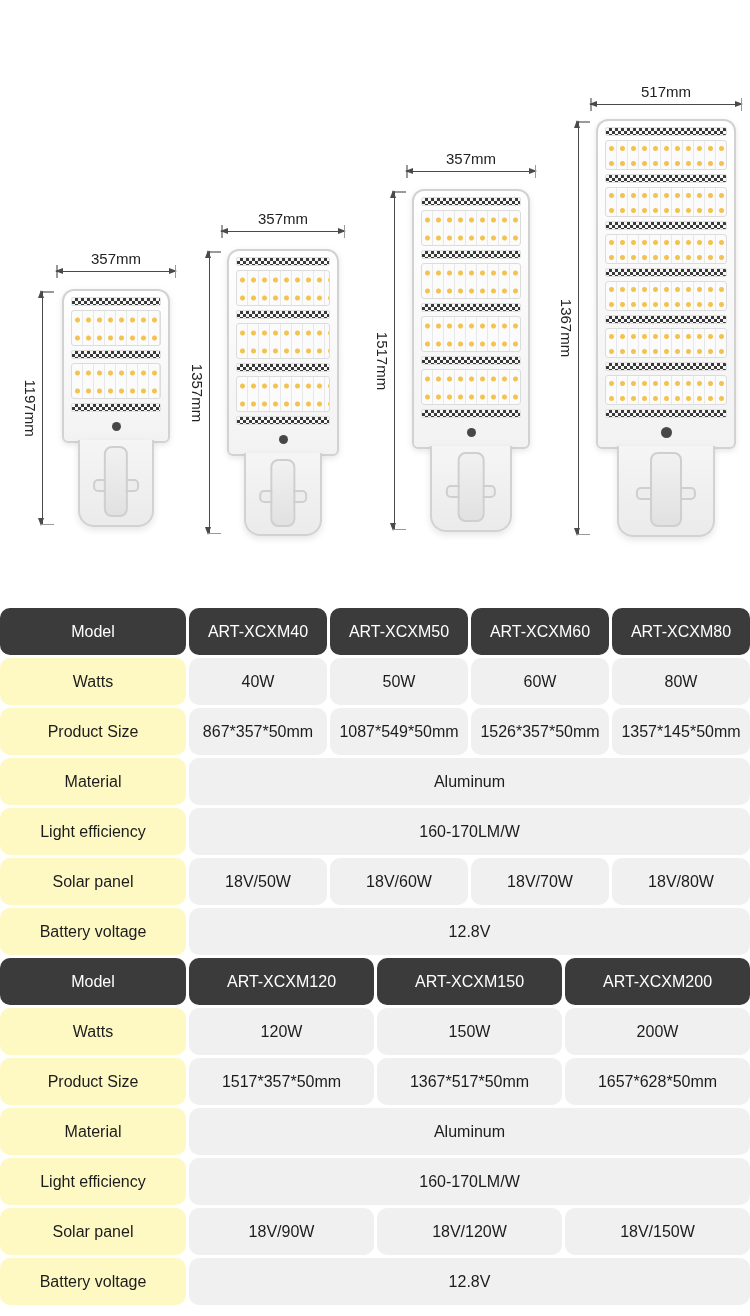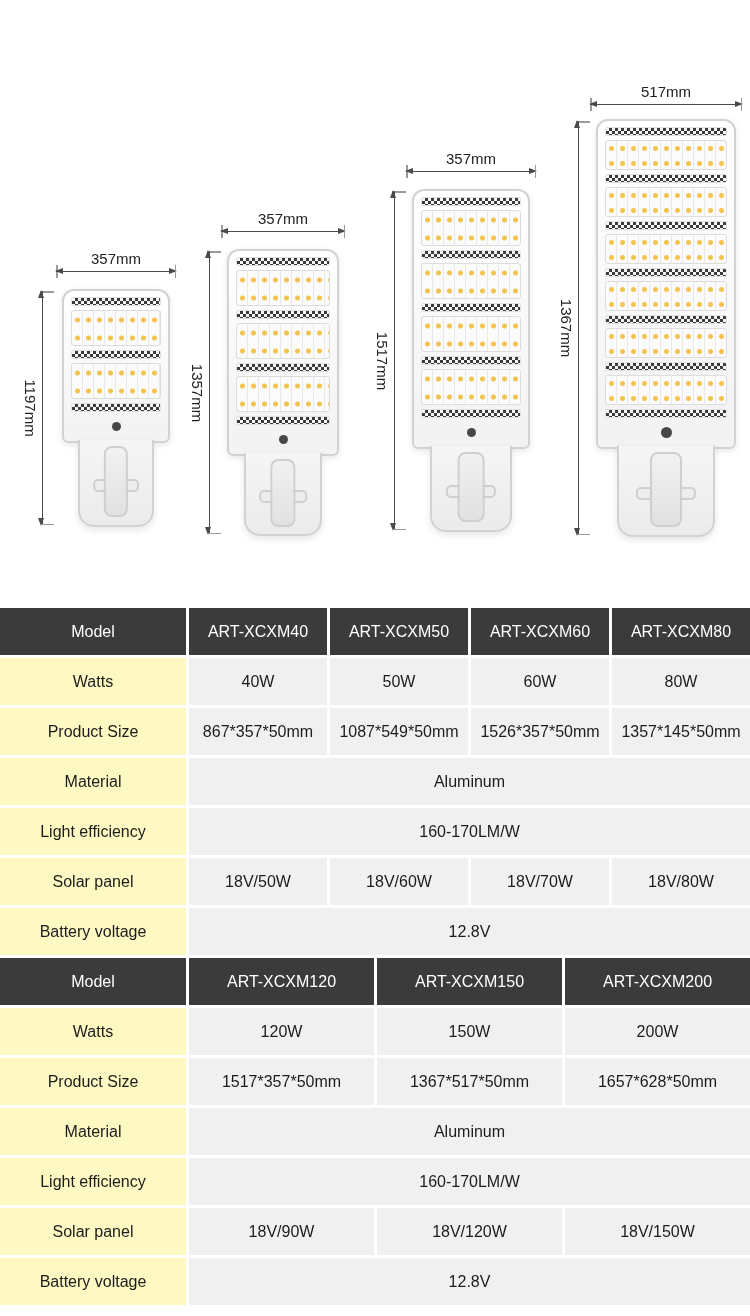--- a/index.html
+++ b/index.html
@@ -96,21 +96,21 @@
   
   .specs { width:750px; overflow:hidden; }
   table.spec {
     border-collapse:separate; border-spacing:3px; table-layout:fixed;
     width:756px; margin-left:-3px; font-size:16px;
   }
   table.spec + table.spec { margin-top:-3px; }
   table.spec td {
     height:47px; text-align:center; vertical-align:middle;
     background:#f0f0f0; color:#1c1c1c; padding:0 3px;
-    overflow:hidden; white-space:nowrap;
+    overflow:hidden; white-space:nowrap;border-radius:10px;
   }
   table.spec td.lbl { background:#fef9c3; }
   table.spec tr.dark td { background:#3b3b3b; color:#ffffff; }
   col.c-label { width:186px; }
 </style>
 </head>
 <body>
 
 <div class="hero">
 

